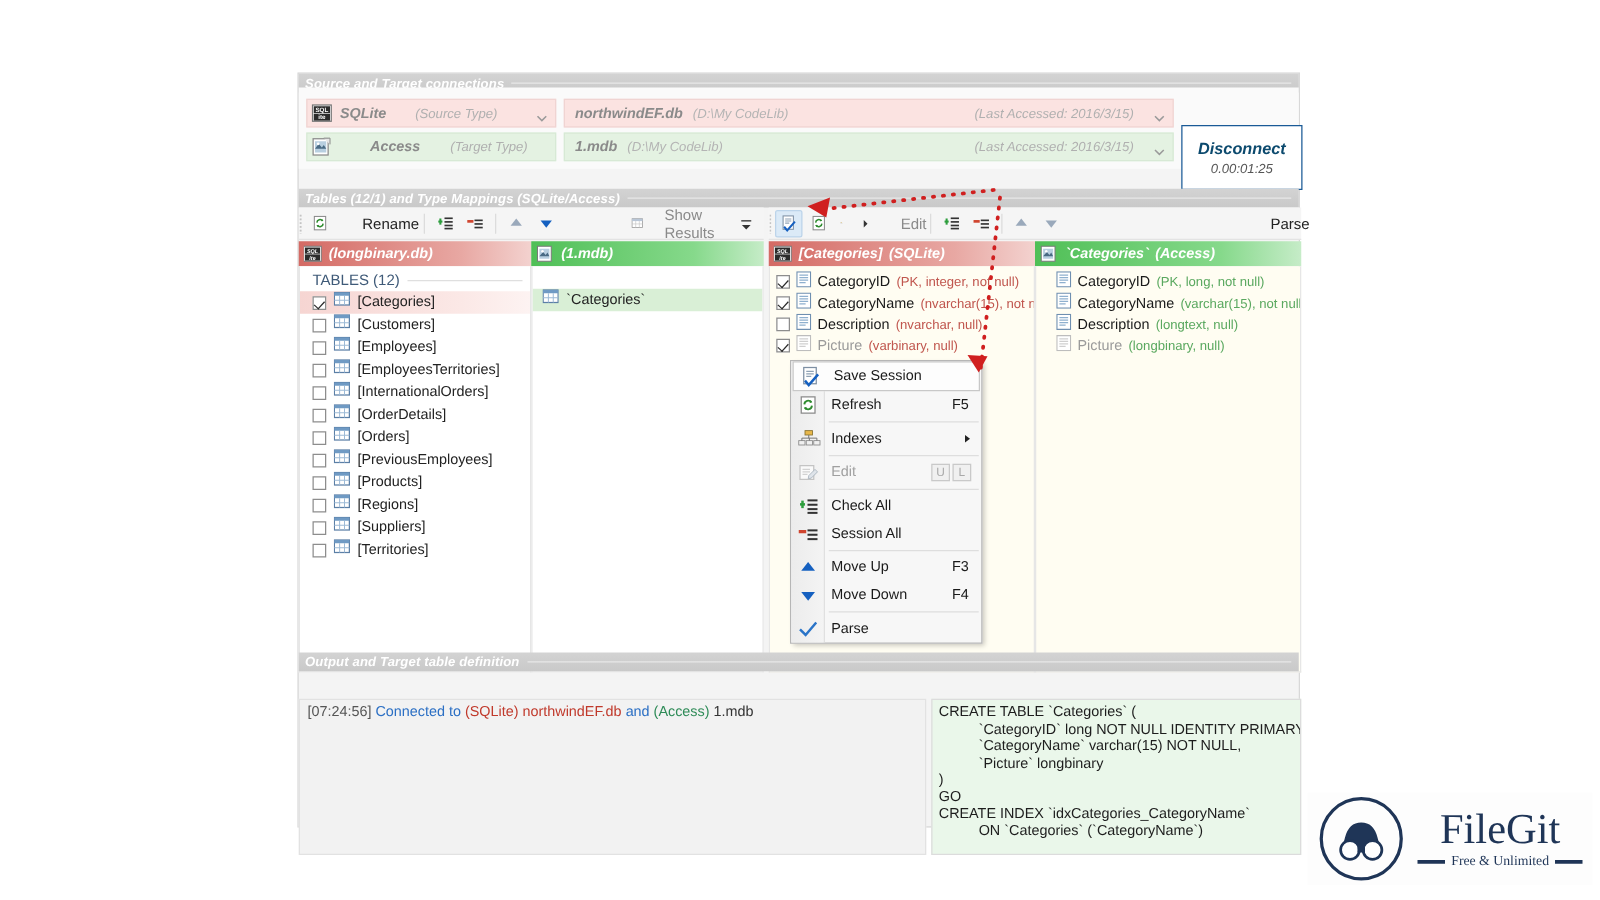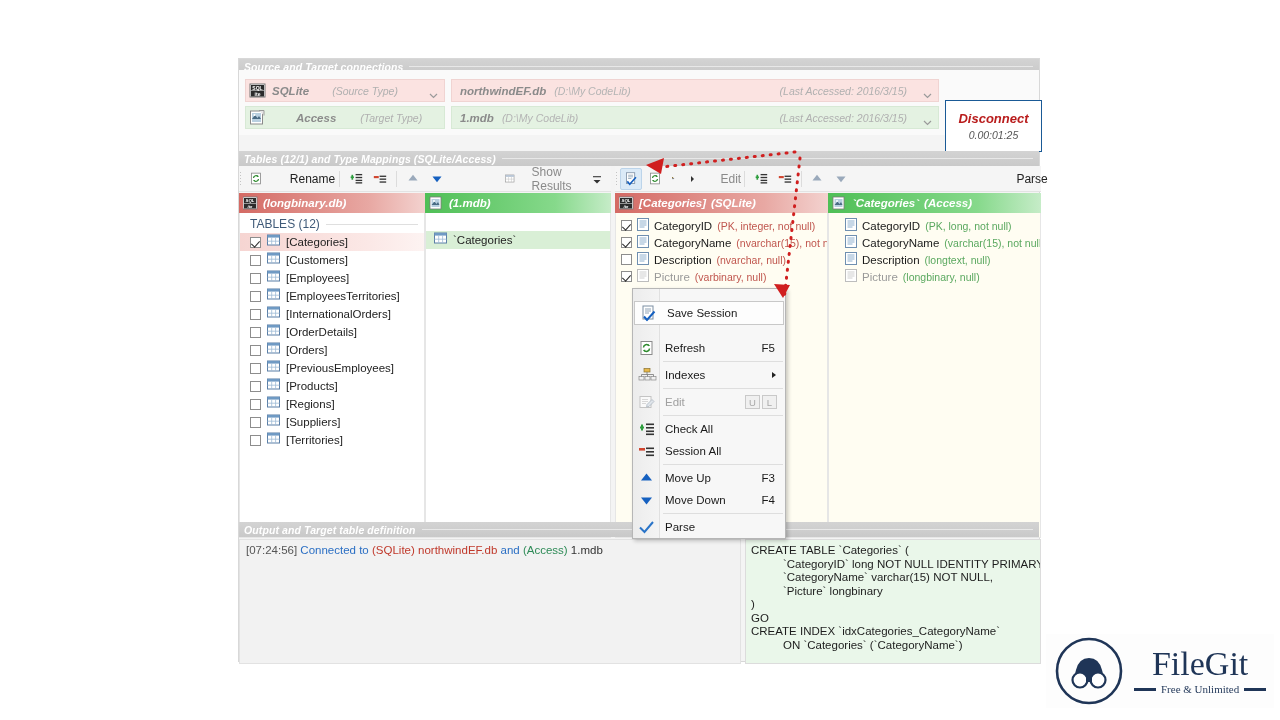--- a/index.html
+++ b/index.html
@@ -67,21 +67,21 @@
 
   .disconnect-btn {
     position: absolute; left: 706px; top: 30px;
     width: 97px; height: 52px;
     border: 1px solid #1a5a96; background: #fff;
     display: flex; flex-direction: column;
     align-items: center; justify-content: center;
   }
   .disconnect-btn .d1 {
     font-style: italic; font-weight: bold; font-size: 13px;
-    color: #b91c1c;
+    color: #0c4a6e;
   }
   .disconnect-btn .d2 {
     font-style: italic; font-size: 10.5px; color: #555; margin-top: 3px;
   }
 
   
   .tables-area {
     position: absolute; left: 0; top: 90px; width: 100%; height: 372px;
   }
   .toolbar {
@@ -212,21 +212,21 @@
     border-right: 1px solid #e0e0e0;
   }
   .mi {
     position: relative; display: flex; align-items: center;
     height: 22px; padding-left: 32px; z-index: 2;
   }
   .mi.first { height: 24px; }
   .mi.hover {
     background: #fdfdfd;
     border: 1px solid #c8c8c8;
-    margin: 12px 1px;
+    margin: 0 1px;
   }
   .mi .mlabel { font-size: 11.5px; color: #1a1a1a; }
   .mi .mlabel.dis { color: #a0a0a0; }
   .mi .mkey {
     margin-left: auto; margin-right: 10px;
     font-size: 11.5px; color: #1a1a1a;
   }
   .mi .micon {
     position: absolute; left: 5px; top: 50%;
     transform: translateY(-50%);
@@ -782,21 +782,21 @@
             </div>
           </div>
       </div>
     </div>
 
     <div class="group-header" style="top:463px">
       <span class="gh-text">Output and Target table definition</span>
       <span class="gh-rule"></span>
     </div>
 
-    <div class="out-area" style="top:463px">
+    <div class="out-area" style="top:483px">
       <div class="out-left">
         <div class="logline">
           <span class="lg-time">[07:24:56]</span>
           <span class="lg-blue">Connected to</span>
           <span class="lg-red">(SQLite)</span>
           <span class="lg-red">northwindEF.db</span>
           <span class="lg-blue">and</span>
           <span class="lg-green">(Access)</span>
           <span class="lg-dark">1.mdb</span>
         </div>

